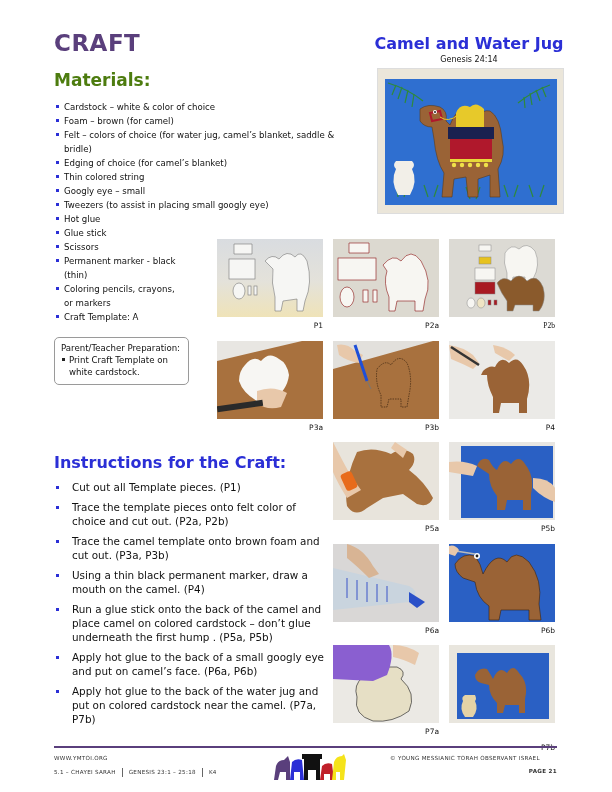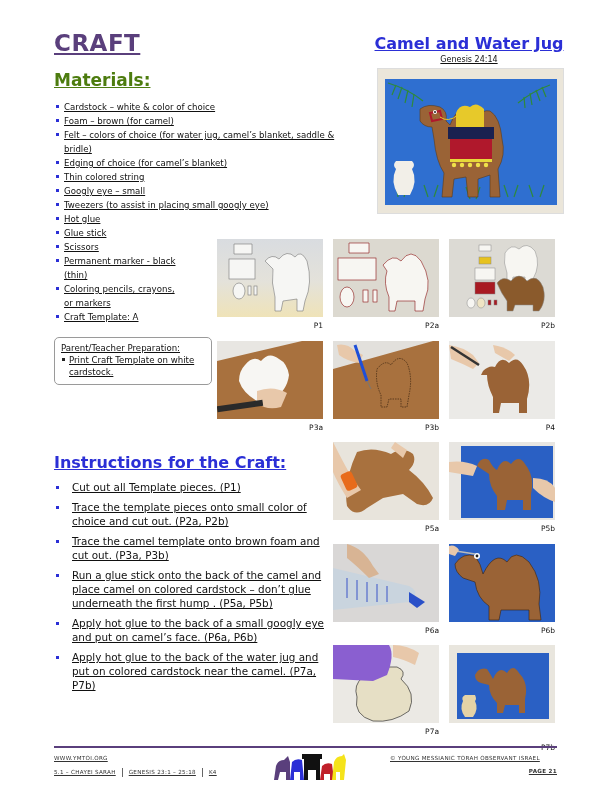--- a/index.html
+++ b/index.html
@@ -1,32 +1,32 @@
 <!DOCTYPE html>
 <html><head>
   <meta charset="utf-8">
   <style>
     * { box-sizing: border-box; margin: 0; padding: 0; }
     html, body { width: 612px; height: 792px; background: #ffffff; overflow: hidden; }
     body { position: relative; font-family: "DejaVu Sans", sans-serif; color: #111; }
 
-    .abs { position: absolute; text-decoration: underline; }
+    .abs { position: absolute; }
 
     .craft-title { left: 54px; top: 30px; font-size: 23px; font-weight: bold; color: #5a3f7c; letter-spacing: 0.5px; font-family: "DejaVu Sans", sans-serif; }
     .materials-heading { left: 54px; top: 70px; font-size: 17px; font-weight: bold; color: #4d7c0f; font-family: "DejaVu Sans", sans-serif; }
 
     .proj-title { left: 370px; top: 34px; width: 198px; text-align: center; font-size: 16px; font-weight: bold; color: #2b2fd6; }
     .proj-ref { left: 370px; top: 55px; width: 198px; text-align: center; font-size: 8px; color: #111; }
 
     .materials-list { left: 56px; top: 100px; width: 310px; list-style: none; font-size: 8.6px; line-height: 14px; }
     .materials-list li { position: relative; padding-left: 8px; }
     .materials-list li .bullet { position: absolute; left: 0; top: 5px; width: 3px; height: 3px; background: #2b2fd6; }
     .materials-list li.narrow { width: 130px; }
 
-    .prep-box { left: 54px; top: 337px; width: 158px; height: 48px; border: 1px solid #9a9a9a; border-radius: 5px; padding: 4px 6px; font-size: 8.6px; line-height: 12px; }
+    .prep-box { left: 54px; top: 337px; width: 135px; height: 48px; border: 1px solid #9a9a9a; border-radius: 5px; padding: 4px 6px; font-size: 8.6px; line-height: 12px; }
     .prep-box .prep-item { position: relative; padding-left: 8px; }
     .prep-box .prep-item .sq { position: absolute; left: 1px; top: 4px; width: 3px; height: 3px; background: #222; }
 
     .hero-photo { left: 377px; top: 68px; width: 187px; height: 146px; background: #e9e4d8; border: 1px solid #ddd; overflow: hidden; }
 
     .photo { position: absolute; overflow: hidden; }
     .photo-caption { position: absolute; font-size: 7.5px; text-align: right; color: #111; }
 
     .instructions-heading { left: 54px; top: 453px; font-size: 16px; font-weight: bold; color: #2b2fd6; }
     .instructions-list { left: 56px; top: 480px; width: 272px; list-style: none; font-size: 10.4px; line-height: 14px; }
@@ -156,21 +156,21 @@
         <rect x="26" y="43" width="20" height="12" fill="#a81a22"></rect>
         <ellipse cx="22" cy="64" rx="4" ry="5" fill="#f7f6f2"></ellipse>
         <ellipse cx="32" cy="64" rx="4" ry="5" fill="#efe4c4"></ellipse>
         <rect x="39" y="61" width="3" height="5" fill="#a81a22"></rect>
         <rect x="45" y="61" width="3" height="5" fill="#a81a22"></rect>
         <path d="M56 14 Q62 4 70 10 Q78 2 86 12 Q92 26 84 40 L82 46 L76 46 L76 38 L64 38 L62 46 L58 46 L58 34 Q54 24 56 14Z" fill="#f7f6f2"></path>
         <path d="M48 44 Q54 36 62 42 Q70 32 78 42 Q88 34 94 48 Q98 62 90 72 L84 72 L84 66 L66 66 L64 72 L58 72 L58 62 Q52 54 48 44Z" fill="#8a5a2c"></path>
       </g>
     </svg>
 </div>
-<div class="photo-caption" style="left:449px;top:321px;width:106px;">P2b</div>
+<div class="photo-caption" style="left:449px;top:321px;width:106px;font-family:Liberation Serif, serif;">P2b</div>
 
 <div class="photo" style="left:217px;top:341px;width:106px;height:78px;background:#e8e6e2;">
   <svg width="106" height="78">
       <path d="M0 20 L85 0 L106 0 L106 78 L0 78 Z" fill="#a8713e"></path>
       <path d="M28 24 Q36 14 44 20 Q52 10 62 18 Q70 22 72 34 Q70 50 56 58 L40 60 Q26 52 22 40 Q22 30 28 24Z" fill="#f7f6f3"></path>
       <path d="M40 50 Q56 44 70 52 L64 66 Q50 70 40 62 Z" fill="#e8c8aa"></path>
       <rect x="0" y="62" width="46" height="6" fill="#2a2a2a" transform="rotate(-8 23 65)"></rect>
     </svg>
 </div>
 <div class="photo-caption" style="left:217px;top:423px;width:106px;">P3a</div>
@@ -192,22 +192,23 @@
       <path d="M0 4 Q14 6 24 14 L30 22 L24 28 Q12 22 2 18 Z" fill="#e8c8aa"></path>
       <path d="M2 6 L30 24" stroke="#333" stroke-width="2.5"></path>
       <path d="M44 4 Q58 6 66 14 L60 20 L46 12 Z" fill="#e8c8aa"></path>
     </svg>
 </div>
 <div class="photo-caption" style="left:449px;top:423px;width:106px;">P4</div>
 
 <div class="abs instructions-heading">Instructions for the Craft:</div>
 <ul class="abs instructions-list">
   <li><span class="bullet"></span><span>Cut out all Template pieces. (P1)</span></li>
-  <li><span class="bullet"></span><span>Trace the template pieces onto small color of choice and cut out. (P2a, P2b)</span></li>
+  <li><span class="bullet"></span><span>Trace the template pieces onto felt color of choice and cut out. (P2a, P2b)</span></li>
   <li><span class="bullet"></span><span>Trace the camel template onto brown foam and cut out. (P3a, P3b)</span></li>
+  <li><span class="bullet"></span><span>Using a thin black permanent marker, draw a mouth on the camel. (P4)</span></li>
   <li><span class="bullet"></span><span>Run a glue stick onto the back of the camel and place camel on colored cardstock – don’t glue underneath the first hump . (P5a, P5b)</span></li>
   <li><span class="bullet"></span><span>Apply hot glue to the back of a small googly eye and put on camel’s face. (P6a, P6b)</span></li>
   <li><span class="bullet"></span><span>Apply hot glue to the back of the water jug and put on colored cardstock near the camel. (P7a, P7b)</span></li>
 </ul>
 
 <div class="photo" style="left:333px;top:442px;width:106px;height:78px;background:#e8e4dc;">
   <svg width="106" height="78">
       <path d="M24 10 Q40 4 58 12 Q70 4 80 12 Q84 20 76 28 Q92 40 100 56 Q96 66 84 62 L70 52 L50 56 L34 66 Q22 76 14 64 Q10 40 24 10Z" fill="#a8713e"></path>
       <path d="M0 0 Q10 20 18 34 L28 48 L14 56 Q4 40 0 30 Z" fill="#e8c8aa"></path>
       <rect x="10" y="30" width="12" height="18" rx="3" fill="#e86b1a" transform="rotate(-25 16 39)"></rect>

